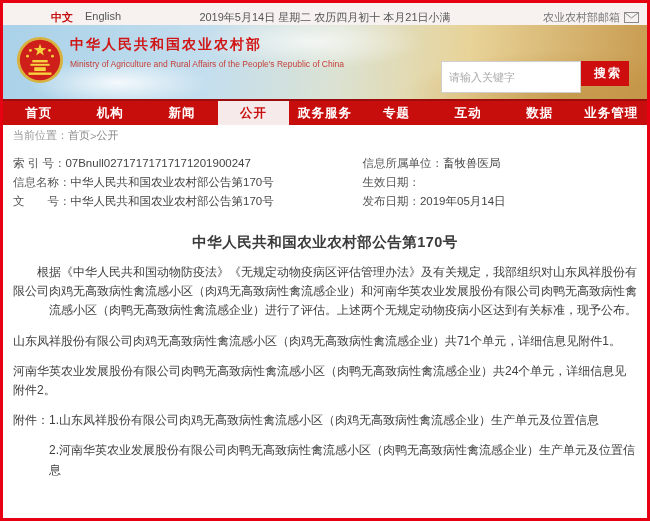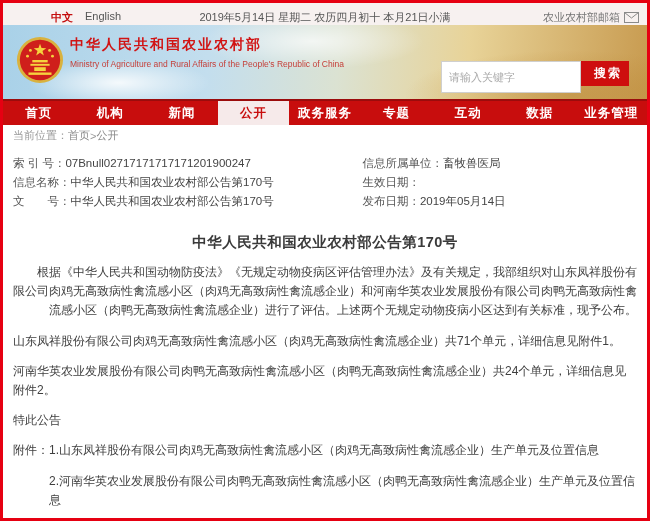--- a/index.html
+++ b/index.html
@@ -165,19 +165,18 @@
         <span class="meta-label">发布日期：</span><span class="meta-value">2019年05月14日</span>
       </div>
     </div>
   </div>
 
   <div class="article">
     <div class="article-title">中华人民共和国农业农村部公告第170号</div>
     <p class="p-indent">根据《中华人民共和国动物防疫法》《无规定动物疫病区评估管理办法》及有关规定，我部组织对山东凤祥股份有限公司肉鸡无高致病性禽流感小区（肉鸡无高致病性禽流感企业）和河南华英农业发展股份有限公司肉鸭无高致病性禽流感小区（肉鸭无高致病性禽流感企业）进行了评估。上述两个无规定动物疫病小区达到有关标准，现予公布。</p>
     <p>山东凤祥股份有限公司肉鸡无高致病性禽流感小区（肉鸡无高致病性禽流感企业）共71个单元，详细信息见附件1。</p>
     <p>河南华英农业发展股份有限公司肉鸭无高致病性禽流感小区（肉鸭无高致病性禽流感企业）共24个单元，详细信息见附件2。</p>
-    <p>特此公告</p>
     <p>附件：1.山东凤祥股份有限公司肉鸡无高致病性禽流感小区（肉鸡无高致病性禽流感企业）生产单元及位置信息</p>
     <p class="p-attach2">2.河南华英农业发展股份有限公司肉鸭无高致病性禽流感小区（肉鸭无高致病性禽流感企业）生产单元及位置信息</p>
 
   </div>
 
 </div>
 
 </body></html>

